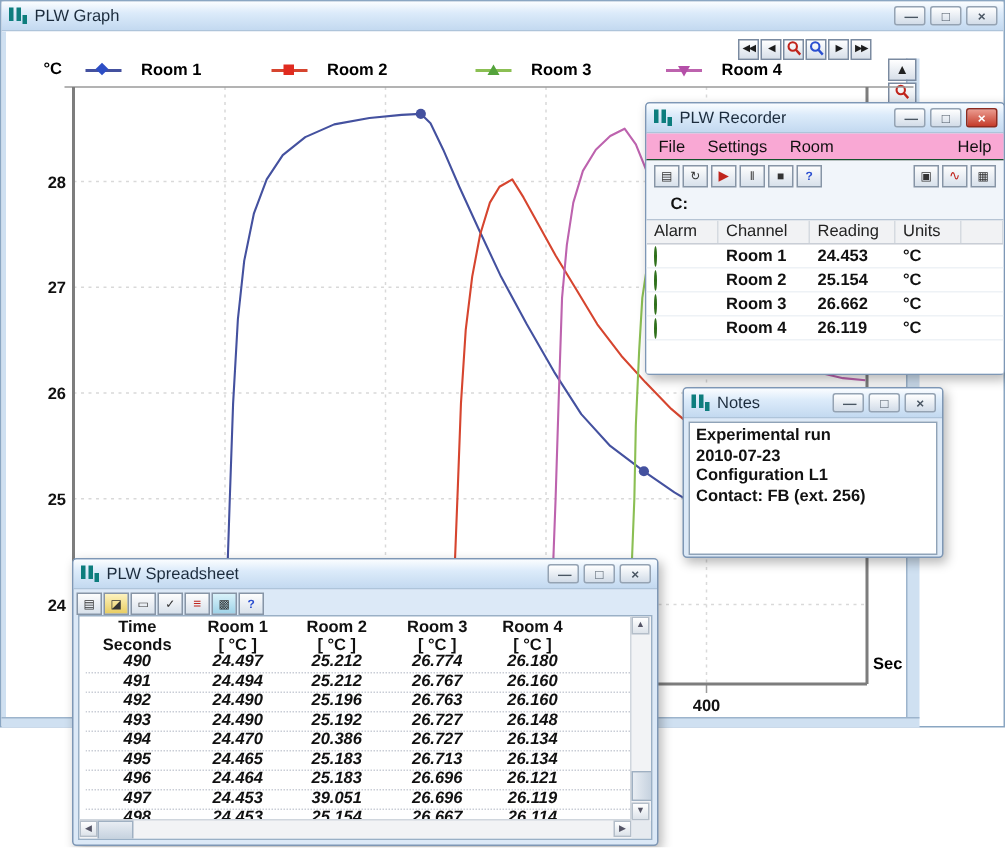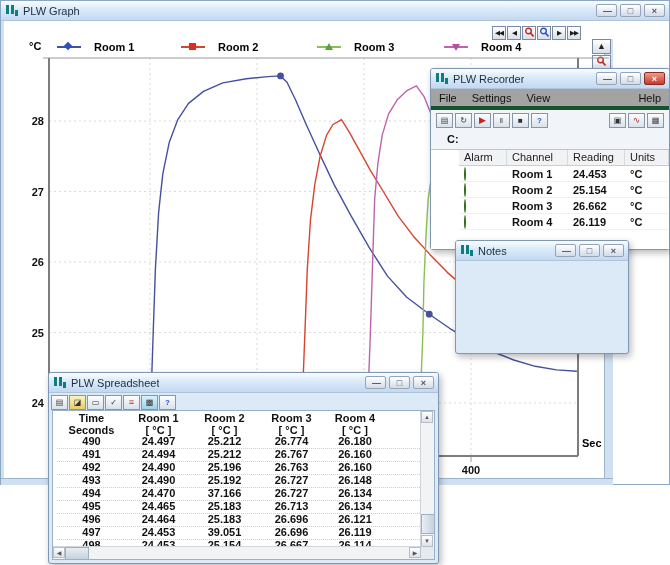--- a/index.html
+++ b/index.html
@@ -46,56 +46,56 @@
       border-right:4.5px solid transparent;border-top:7px solid #000;background:none!important;}
   #chart-svg{position:absolute;left:0;top:0;pointer-events:none;}
   .gridline{stroke:#d9d9d9;stroke-width:1;stroke-dasharray:2,3;}
   .tick-label{font:bold 11px "Liberation Sans",sans-serif;fill:#111;}
   .frame-thin{stroke:#9a9a9a;stroke-width:1;}
   .frame-thick{stroke:#7d7d7d;stroke-width:2;}
 
   
   #rw{left:430px;top:68px;width:238px;height:180px;display:flex;flex-direction:column;}
   #rw .menubar{height:17px;display:flex;align-items:center;gap:15px;padding:0 8px;
-      font-size:11px;color:#111;background:#a3a3a3;border-bottom:4px solid #14532d;}
+      font-size:11px;color:#111;background:#f9a8d4;border-bottom:1px solid #14532d;}
   #rw .menubar .sp{flex:1;margin:0;}
   #rw .rec-toolbar{height:21px;display:flex;align-items:center;gap:2px;padding:0 5px;background:#f1f5fa;}
   .tbtn{width:17px;height:15px;border:1px solid #8795a6;background:linear-gradient(#fdfdfd,#d8e1eb);
       font-size:8px;line-height:13px;text-align:center;color:#333;padding:0;}
   .tbtn.rec{color:#c0241c;font-size:9px;}
   .tbtn.blue{color:#2b4fd0;font-weight:bold;}
   #rw .sp{flex:1;}
   #rw .info{padding:2px 4px 3px 16px;font-size:11px;font-weight:bold;color:#111;
       line-height:13px;background:#f1f5fa;}
-  #rw .rec-table{flex:1;background:#fff;border-top:1px solid #b6c4d4;overflow:hidden;padding-left:28px;}
+  #rw .rec-table{flex:1;background:#fff;border-top:1px solid #b6c4d4;overflow:hidden;}
   .rrow{display:grid;grid-template-columns:48px 61px 57px 44px 1fr;height:15px;
       font-size:11px;align-items:center;}
   .rrow.hdr{background:#f1f2f4;border-bottom:1px solid #c9ced6;color:#222;font-weight:normal;height:15px;}
   .rrow.hdr>div{border-right:1px solid #d5dae0;padding-left:5px;height:100%;line-height:15px;}
   .rrow.data{border-bottom:1px solid #eef2f6;font-weight:bold;color:#111;}
   .rrow.data>div{padding-left:5px;}
   .alarm-dot{width:11px;height:11px;border-radius:50%;margin:0 auto;
       background:radial-gradient(circle at 35% 30%,#c6f3a2,#58b530 60%,#3f8f22);
       border:1px solid #2f701b;}
 
   
-  #nw{left:455px;top:240px;width:172px;height:112px;}
+  #nw{left:455px;top:258px;width:172px;height:112px;}
   #nw .content{margin:2px 3px 3px;height:83px;background:#fff;border:1px solid #8fa3b8;
       padding:2px 4px;font-size:11px;font-weight:bold;color:#111;line-height:13.5px;}
 
   
   #sw{left:48px;top:372px;width:389px;height:190px;}
   #sw .ss-toolbar{height:18px;display:flex;align-items:center;gap:1px;padding:0 2px;}
   #sw .client{position:absolute;left:3px;right:3px;top:37px;bottom:3px;background:#fff;
       border:1px solid #9ab0c6;overflow:hidden;}
   .ss-table{position:absolute;left:4px;top:1px;right:14px;bottom:13px;overflow:hidden;text-align:center;}
   .srow{display:grid;grid-template-columns:69px 65px 67px 67px 60px;font-size:11px;
       font-weight:bold;color:#111;line-height:11px;}
   .srow.h{line-height:12px;}
-  .srow.d{border-bottom:1px dotted #c9cdd6;padding:0 0 1px;}
+  .srow.d{border-bottom:1px dotted #c9cdd6;padding:0 0 1px;font-style:italic;}
   .vscroll{position:absolute;right:0;top:0;bottom:12px;width:13px;background:#f2f3f5;
       border-left:1px solid #d0d6dd;}
   .hscroll{position:absolute;left:0;right:13px;bottom:0;height:12px;background:#f2f3f5;
       border-top:1px solid #d0d6dd;}
   .sarr{position:absolute;background:linear-gradient(#fff,#dde3ea);border:1px solid #b4bec9;
       color:#556;font-size:6px;text-align:center;padding:0;}
   .vscroll .up{top:0;left:0;width:12px;height:12px;line-height:11px;}
   .vscroll .down{bottom:0;left:0;width:12px;height:12px;line-height:11px;}
   .vscroll .thumb{position:absolute;left:0;top:103px;width:12px;height:18px;
       background:linear-gradient(90deg,#e8edf3,#c6d2df);border:1px solid #9fb0c2;}
@@ -228,21 +228,21 @@
       </svg>
       <span class="ttl">PLW Recorder</span>
       <span class="sp"></span>
       <button class="cb">—</button>
       <button class="cb">□</button>
       <button class="cb red">×</button>
     </div>
     <div class="menubar">
       <span>File</span>
       <span>Settings</span>
-      <span>View</span>
+      <span>Room</span>
       <span class="sp"></span>
       <span>Help</span>
     </div>
     <div class="rec-toolbar">
       <button class="tbtn">▤</button>
       <button class="tbtn">↻</button>
       <button class="tbtn rec">▶</button>
       <button class="tbtn">‖</button>
       <button class="tbtn">■</button>
       <button class="tbtn blue">?</button>
@@ -298,20 +298,26 @@
       <svg class="picoicon" viewBox="0 0 14 13">
         <rect x="1" y="1" width="3" height="9" fill="#0d7d7d"></rect>
         <rect x="6" y="1" width="3" height="9" fill="#0d7d7d"></rect>
         <rect x="10" y="6" width="3" height="6" fill="#0d7d7d"></rect>
       </svg>
       <span class="ttl">Notes</span>
       <span class="sp"></span>
       <button class="cb">—</button>
       <button class="cb">□</button>
       <button class="cb">×</button>
+    </div>
+    <div class="content">
+      <div>Experimental run</div>
+      <div>2010-07-23</div>
+      <div>Configuration L1</div>
+      <div>Contact: FB (ext. 256)</div>
     </div>
   </div>
 
   <div class="win" id="sw">
     <div class="titlebar">
       <svg class="picoicon" viewBox="0 0 14 13">
         <rect x="1" y="1" width="3" height="9" fill="#0d7d7d"></rect>
         <rect x="6" y="1" width="3" height="9" fill="#0d7d7d"></rect>
         <rect x="10" y="6" width="3" height="6" fill="#0d7d7d"></rect>
       </svg>
@@ -370,21 +376,21 @@
         <div class="srow d">
           <div>493</div>
             <div>24.490</div>
             <div>25.192</div>
             <div>26.727</div>
             <div>26.148</div>
         </div>
         <div class="srow d">
           <div>494</div>
             <div>24.470</div>
-            <div>37.166</div>
+            <div>20.386</div>
             <div>26.727</div>
             <div>26.134</div>
         </div>
         <div class="srow d">
           <div>495</div>
             <div>24.465</div>
             <div>25.183</div>
             <div>26.713</div>
             <div>26.134</div>
         </div>

